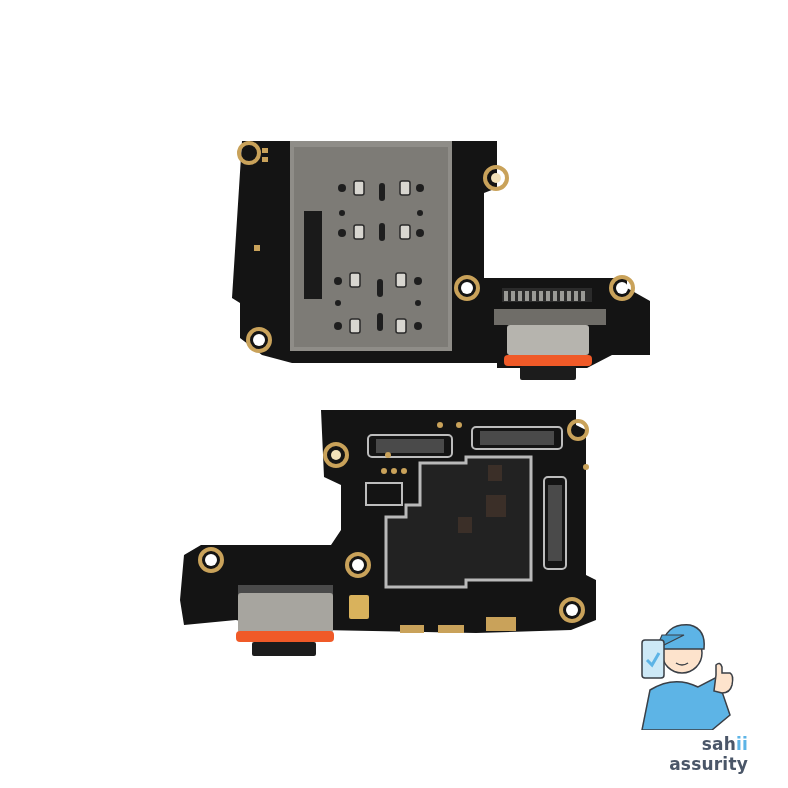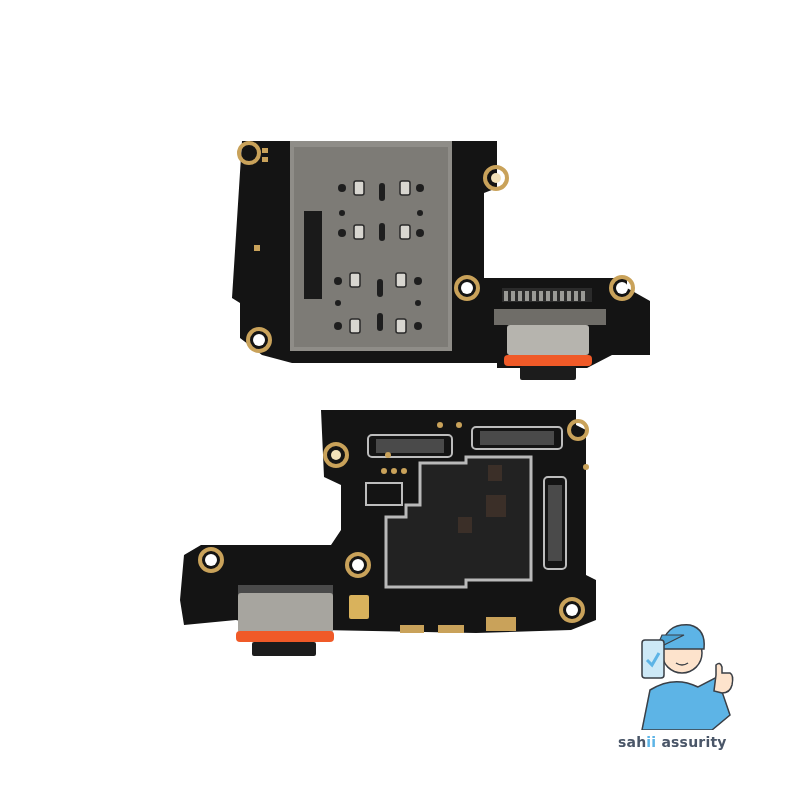--- a/index.html
+++ b/index.html
@@ -1,20 +1,20 @@
 <!DOCTYPE html>
 <html><head>
 <meta charset="utf-8">
 <style>
   html,body{margin:0;padding:0;background:#ffffff;}
   body{width:788px;height:788px;position:relative;overflow:hidden;font-family:"DejaVu Sans",sans-serif;}
   .pcb{position:absolute;}
   svg{display:block;}
   .logo{position:absolute;left:612px;top:605px;width:140px;height:160px;}
-  .brand{position:absolute;left:618px;top:734px;width:130px;text-align:left;font-family:"DejaVu Sans",sans-serif;font-weight:bold;font-size:14px;color:#4a5668;letter-spacing:0.2px;}
+  .brand{position:absolute;left:618px;top:734px;width:130px;text-align:right;font-family:"DejaVu Sans",sans-serif;font-weight:bold;font-size:17px;color:#4a5668;letter-spacing:0.2px;}
   .brand .hi{color:#5db4e6;}
 </style>
 </head>
 <body>
 
 <div class="pcb" style="left:232px;top:133px;">
 <svg width="425" height="255" viewBox="0 0 425 255">
 
   <path d="M10 8 L265 8 L265 55 L252 60 L252 145 L395 145 L395 155 L418 168 L418 222 L380 222 L355 235 L265 235 L265 230 L60 230 L30 222 L8 205 L8 170 L0 165 Z" fill="#141414"></path>
 

